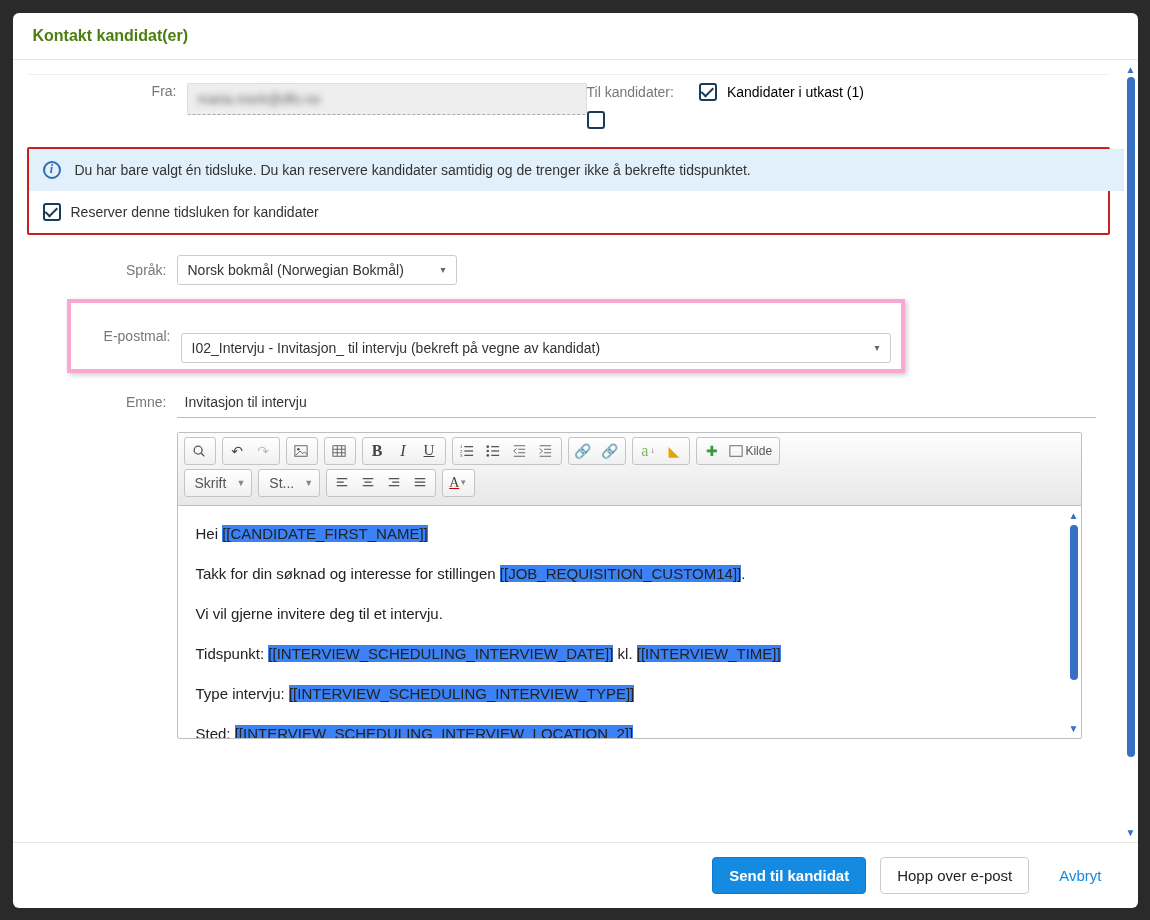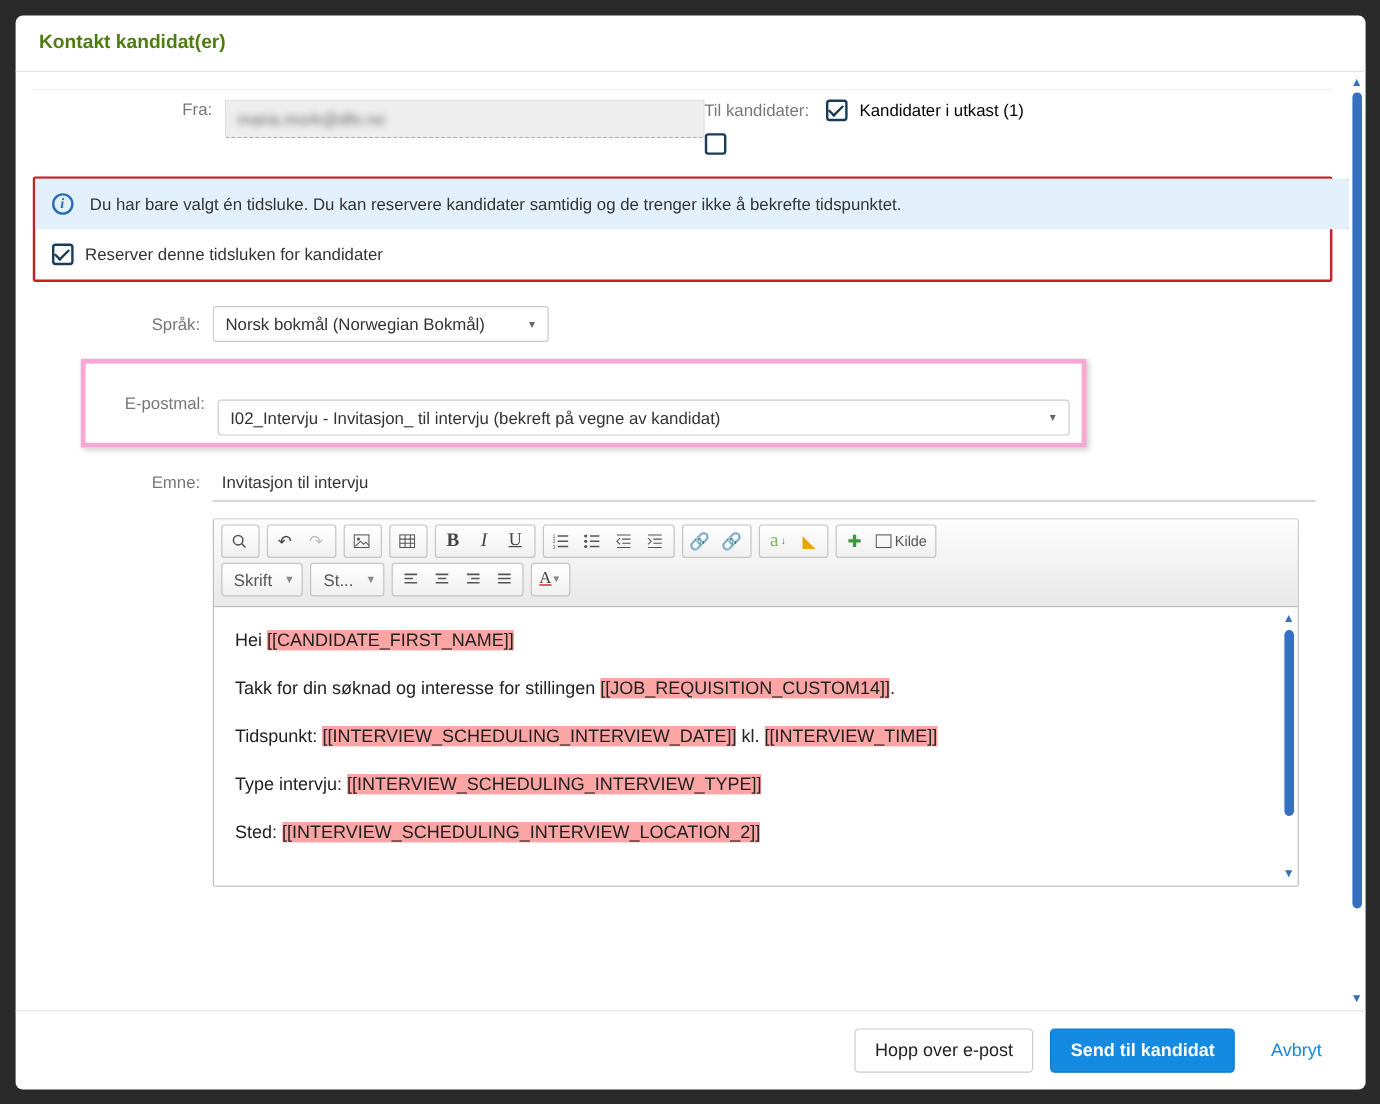--- a/index.html
+++ b/index.html
@@ -95,21 +95,21 @@
       padding: 0 10px;
       display: flex;
       align-items: center;
     }
     .from-input .blurred {
       filter: blur(3px);
       color: #666;
       font-size: 14px;
     }
     .chk-line { display: flex; align-items: center; margin-bottom: 10px; }
-    .chk-label-left { color: #777; margin-right: 14px; }
+    .chk-label-left { color: #777; margin-right: 25px; }
     .checkbox {
       width: 18px;
       height: 18px;
       border: 2px solid #1a3a5a;
       border-radius: 3px;
       display: inline-flex;
       align-items: center;
       justify-content: center;
       margin-right: 10px;
       position: relative;
@@ -250,21 +250,21 @@
     .editor-body {
       flex: 1;
       padding: 16px 18px;
       font-size: 15px;
       color: #222;
       line-height: 1.6;
       height: 232px;
       overflow: hidden;
     }
     .editor-body p { margin: 0 0 16px 0; }
-    .hl { background: #fca5a5; }
+    .hl { background: #3b82f6; }
     .editor-scroll {
       width: 14px;
       display: flex;
       flex-direction: column;
       align-items: center;
       padding: 4px 0;
     }
     .editor-scroll .track { flex: 1; width: 8px; position: relative; }
     .editor-scroll .thumb {
       position: absolute;
@@ -518,20 +518,21 @@
                       <span style="text-decoration:underline;text-decoration-color:#c00;font-family:serif">A</span> 
                       <span style="font-size:8px;color:#888">▼</span>
                     </span>
                 </span>
               </div>
             </div>
             <div class="editor-body-wrap">
               <div class="editor-body">
                 <p><span>Hei </span><span class="hl">[[CANDIDATE_FIRST_NAME]]</span></p>
                 <p><span>Takk for din søknad og interesse for stillingen </span><span class="hl">[[JOB_REQUISITION_CUSTOM14]]</span><span>.</span></p>
+                <p><span>Vi vil gjerne invitere deg til et intervju.</span></p>
                 <p><span>Tidspunkt: </span><span class="hl">[[INTERVIEW_SCHEDULING_INTERVIEW_DATE]]</span><span> kl.  </span><span class="hl">[[INTERVIEW_TIME]]</span></p>
                 <p><span>Type intervju: </span><span class="hl">[[INTERVIEW_SCHEDULING_INTERVIEW_TYPE]]</span></p>
                 <p><span>Sted: </span><span class="hl">[[INTERVIEW_SCHEDULING_INTERVIEW_LOCATION_2]]</span></p>
               </div>
               <div class="editor-scroll">
                 <span class="scroll-arrow">▲</span>
                 <div class="track">
                     <div class="thumb"></div>
                   </div>
                 <span class="scroll-arrow">▼</span>
@@ -546,17 +547,17 @@
     <div class="scrollbar">
       <span class="scroll-arrow">▲</span>
       <div class="scroll-track">
           <div class="scroll-thumb"></div>
         </div>
       <span class="scroll-arrow">▼</span>
     </div>
   </div>
 
   <div class="modal-footer">
+    <button class="btn btn-primary">Send til kandidat</button>
     <button class="btn btn-secondary">Hopp over e-post</button>
-    <button class="btn btn-primary">Send til kandidat</button>
     <button class="btn btn-link">Avbryt</button>
   </div>
 </div>
 
 </body></html>

